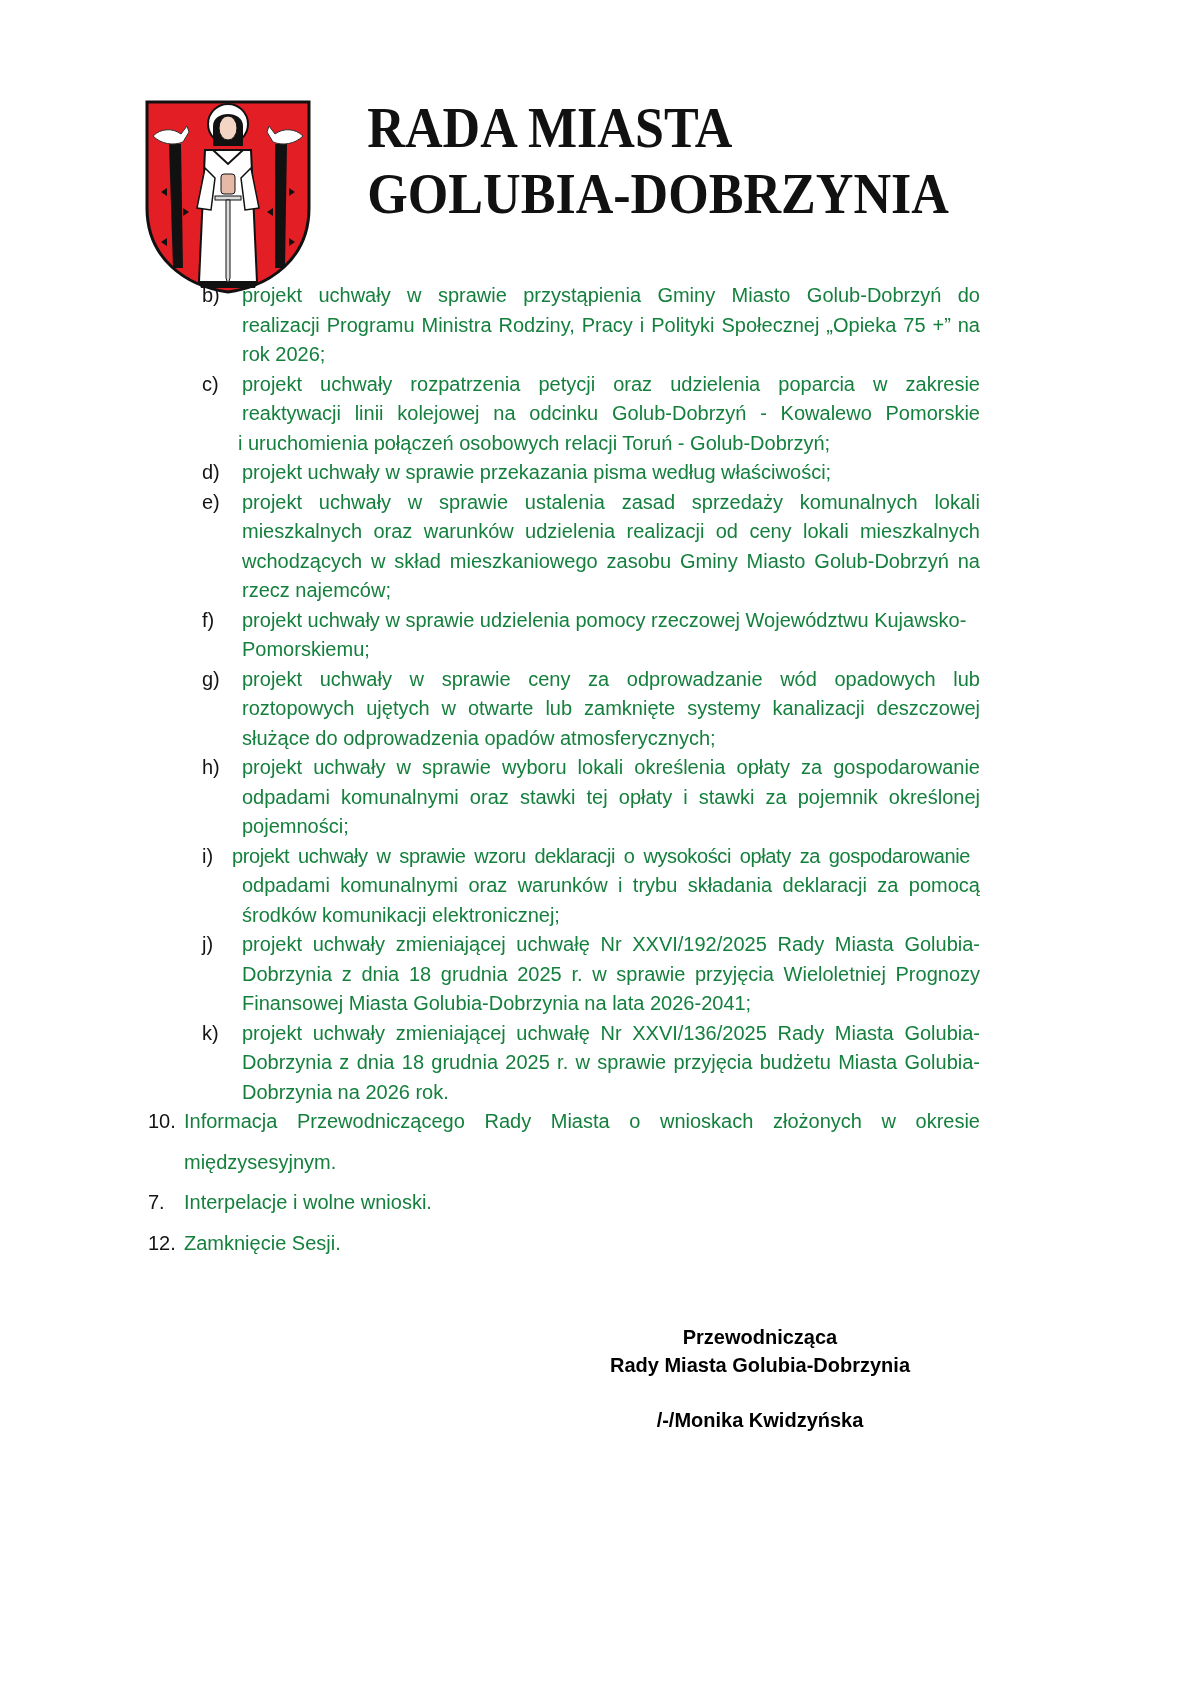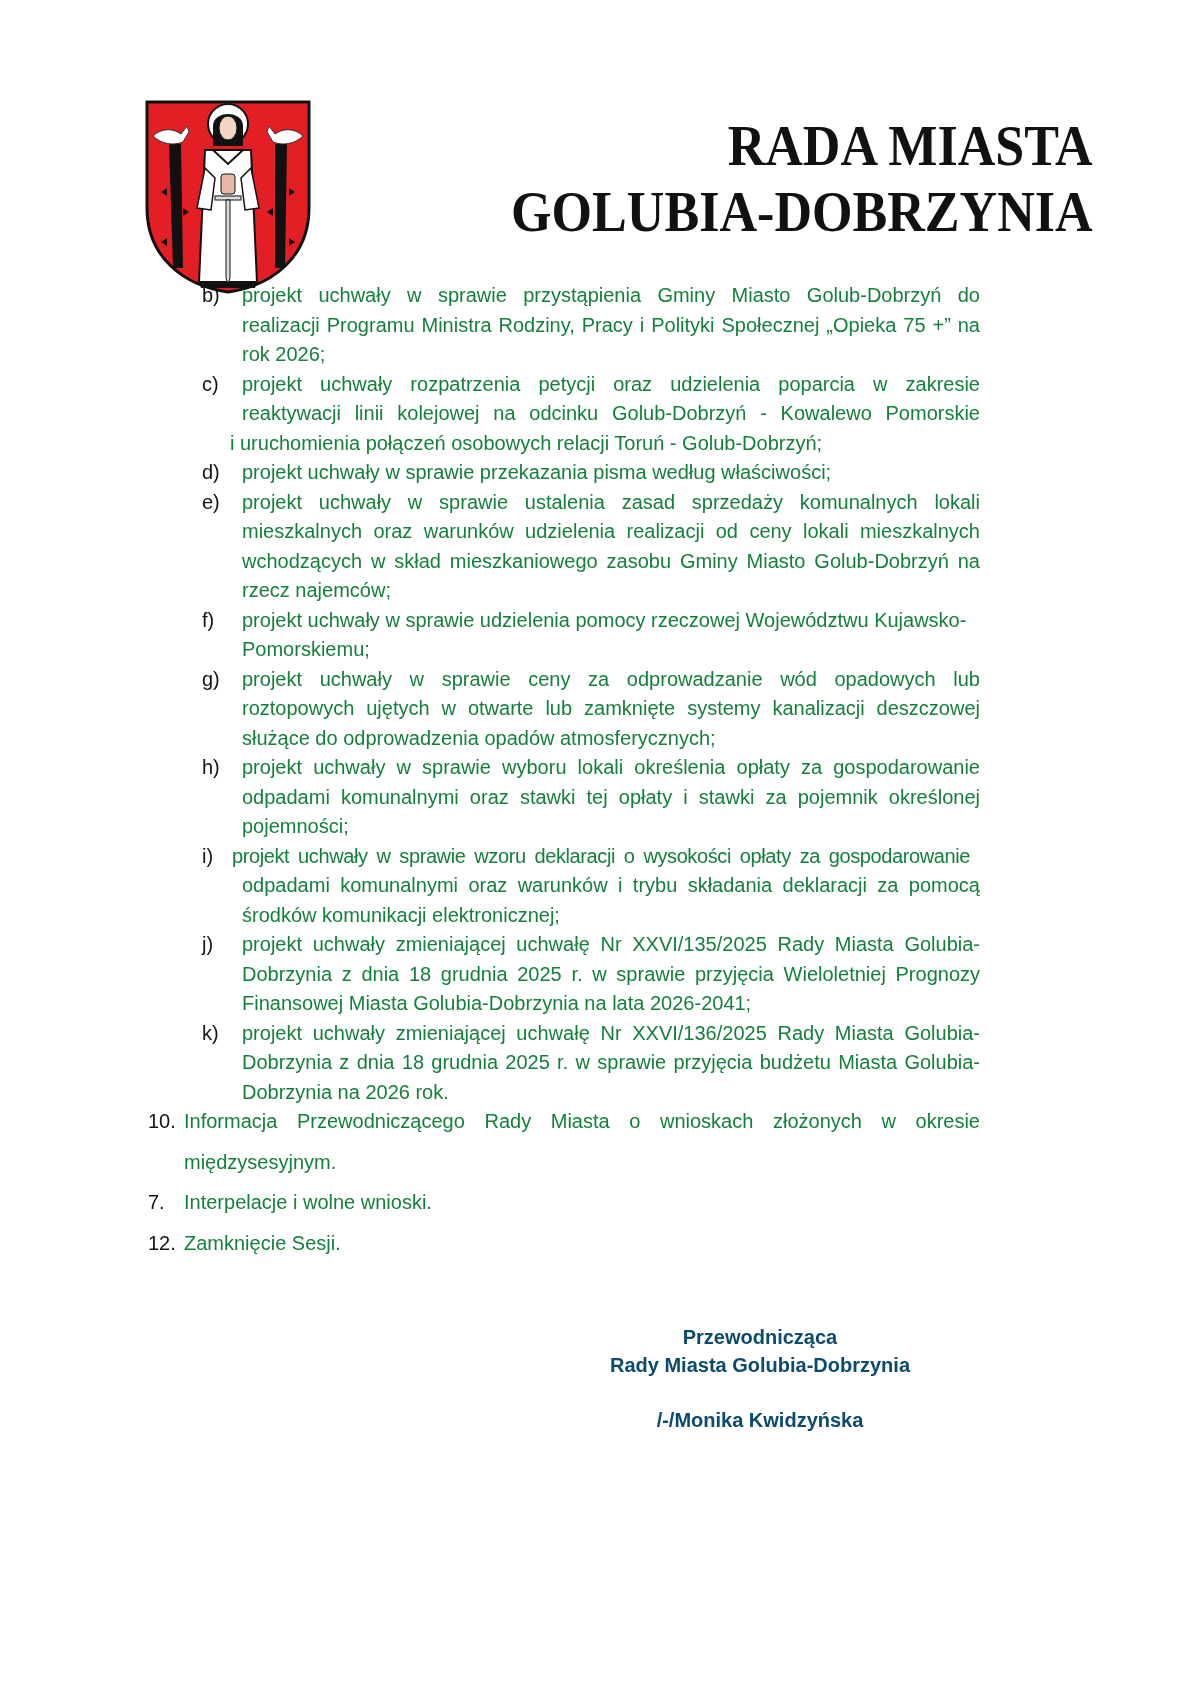--- a/index.html
+++ b/index.html
@@ -1,26 +1,26 @@
 <!DOCTYPE html>
 <html><head>
 <meta charset="utf-8">
 <style>
   html, body { margin: 0; padding: 0; background: #ffffff; }
   body { width: 1200px; height: 1697px; position: relative; overflow: hidden; font-family: "Liberation Sans", "DejaVu Sans", sans-serif; color: #111; }
   .page { position: absolute; left: 0; top: 0; width: 1200px; height: 1697px; background: #fff; }
   .crest { position: absolute; left: 143px; top: 98px; width: 170px; height: 196px; }
-  .title { position: absolute; left: 340px; top: 108px; width: 780px; text-align: right; font-family: "Liberation Serif", "DejaVu Serif", serif; font-weight: bold; color: #111; line-height: 1; }
+  .title { position: absolute; left: 340px; top: 90px; width: 780px; text-align: left; font-family: "Liberation Serif", "DejaVu Serif", serif; font-weight: bold; color: #111; line-height: 1; }
   .title .l1 { font-size: 56px; letter-spacing: 0px; transform: scaleX(0.93); display: block; margin-top: 10px; }
   .title .l2 { font-size: 56px; letter-spacing: 0px; transform: scaleX(0.93); display: block; margin-top: 10px; }
   .body { position: absolute; left: 0; top: 0; width: 1200px; }
   .line { position: absolute; font-size: 20px; line-height: 24px; white-space: nowrap; color: #15803d; }
   .just { text-align: justify; text-align-last: justify; white-space: normal; }
   .lbl { position: absolute; font-size: 20px; line-height: 24px; color: #141414; }
-  .sig { position: absolute; font-size: 20px; font-weight: bold; line-height: 24px; text-align: center; color: #0c4a6e; }
+  .sig { position: absolute; font-size: 20px; font-weight: bold; line-height: 24px; text-align: center; color: #000000; }
 </style>
 </head>
 <body>
 
 <div class="page">
 
   <div class="crest">
     <svg width="170" height="196" viewBox="0 0 170 196" xmlns="http://www.w3.org/2000/svg">
       <path d="M4 4 H166 V110 C166 160 128 188 85 194 C42 188 4 160 4 110 Z" fill="#e31e24" stroke="#111" stroke-width="3"></path>
 
@@ -56,21 +56,21 @@
   <div class="body">
 
     <span class="lbl" style="left:202px;top:283px">b)</span>
     <div class="line just" style="left:242px;top:283px;width:738px">projekt uchwały w sprawie przystąpienia Gminy Miasto Golub-Dobrzyń do</div>
     <div class="line just" style="left:242px;top:313px;width:738px">realizacji Programu Ministra Rodziny, Pracy i Polityki Społecznej „Opieka 75 +” na</div>
     <div class="line" style="left:242px;top:342px">rok 2026;</div>
 
     <span class="lbl" style="left:202px;top:372px">c)</span>
     <div class="line just" style="left:242px;top:372px;width:738px">projekt uchwały rozpatrzenia petycji oraz udzielenia poparcia w zakresie</div>
     <div class="line just" style="left:242px;top:401px;width:738px">reaktywacji linii kolejowej na odcinku Golub-Dobrzyń - Kowalewo Pomorskie</div>
-    <div class="line" style="left:230px;top:431px">i uruchomienia połączeń osobowych relacji Toruń - Golub-Dobrzyń;</div>
+    <div class="line" style="left:238px;top:431px">i uruchomienia połączeń osobowych relacji Toruń - Golub-Dobrzyń;</div>
 
     <span class="lbl" style="left:202px;top:460px">d)</span>
     <div class="line" style="left:242px;top:460px">projekt uchwały w sprawie przekazania pisma według właściwości;</div>
 
     <span class="lbl" style="left:202px;top:490px">e)</span>
     <div class="line just" style="left:242px;top:490px;width:738px">projekt uchwały w sprawie ustalenia zasad sprzedaży komunalnych lokali</div>
     <div class="line just" style="left:242px;top:519px;width:738px">mieszkalnych oraz warunków udzielenia realizacji od ceny lokali mieszkalnych</div>
     <div class="line just" style="left:242px;top:549px;width:738px">wchodzących w skład mieszkaniowego zasobu Gminy Miasto Golub-Dobrzyń na</div>
     <div class="line" style="left:242px;top:578px">rzecz najemców;</div>
 
@@ -87,21 +87,21 @@
     <div class="line just" style="left:242px;top:755px;width:738px">projekt uchwały w sprawie wyboru lokali określenia opłaty za gospodarowanie</div>
     <div class="line just" style="left:242px;top:785px;width:738px">odpadami komunalnymi oraz stawki tej opłaty i stawki za pojemnik określonej</div>
     <div class="line" style="left:242px;top:814px">pojemności;</div>
 
     <span class="lbl" style="left:202px;top:844px">i)</span>
     <div class="line just" style="left:232px;top:844px;width:738px;letter-spacing:-0.4px">projekt uchwały w sprawie wzoru deklaracji o wysokości opłaty za gospodarowanie</div>
     <div class="line just" style="left:242px;top:873px;width:738px">odpadami komunalnymi oraz warunków i trybu składania deklaracji za pomocą</div>
     <div class="line" style="left:242px;top:903px">środków komunikacji elektronicznej;</div>
 
     <span class="lbl" style="left:202px;top:932px">j)</span>
-    <div class="line just" style="left:242px;top:932px;width:738px">projekt uchwały zmieniającej uchwałę Nr XXVI/135/2025 Rady Miasta Golubia-</div>
+    <div class="line just" style="left:242px;top:932px;width:738px">projekt uchwały zmieniającej uchwałę Nr XXVI/192/2025 Rady Miasta Golubia-</div>
     <div class="line just" style="left:242px;top:962px;width:738px">Dobrzynia z dnia 18 grudnia 2025 r. w sprawie przyjęcia Wieloletniej Prognozy</div>
     <div class="line" style="left:242px;top:991px">Finansowej Miasta Golubia-Dobrzynia na lata 2026-2041;</div>
 
     <span class="lbl" style="left:202px;top:1021px">k)</span>
     <div class="line just" style="left:242px;top:1021px;width:738px">projekt uchwały zmieniającej uchwałę  Nr XXVI/136/2025 Rady Miasta Golubia-</div>
     <div class="line just" style="left:242px;top:1050px;width:738px">Dobrzynia z dnia 18 grudnia 2025 r. w sprawie przyjęcia budżetu Miasta Golubia-</div>
     <div class="line" style="left:242px;top:1080px">Dobrzynia na 2026 rok.</div>
 
     <span class="lbl" style="left:148px;top:1109px">10.</span>
     <div class="line just" style="left:184px;top:1109px;width:796px">Informacja Przewodniczącego Rady Miasta o wnioskach złożonych w okresie</div>

